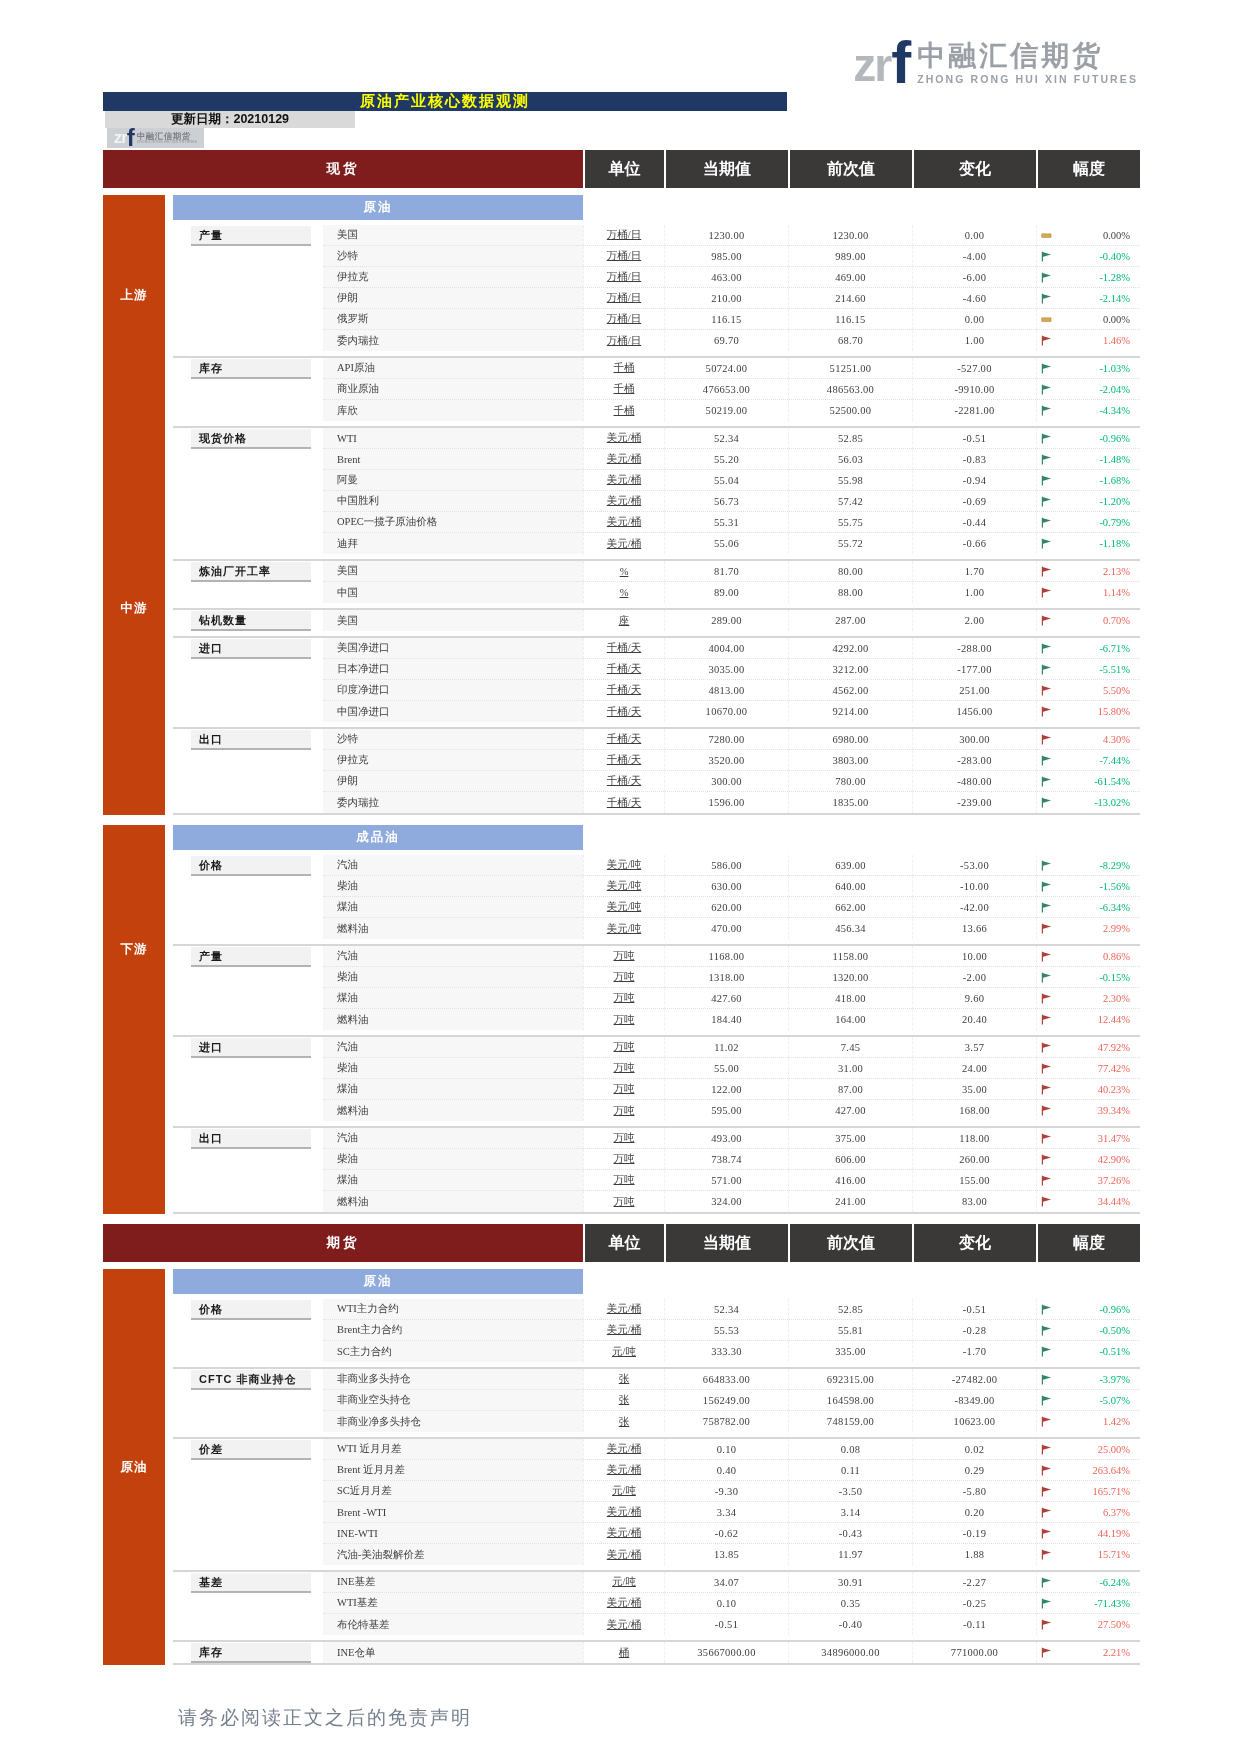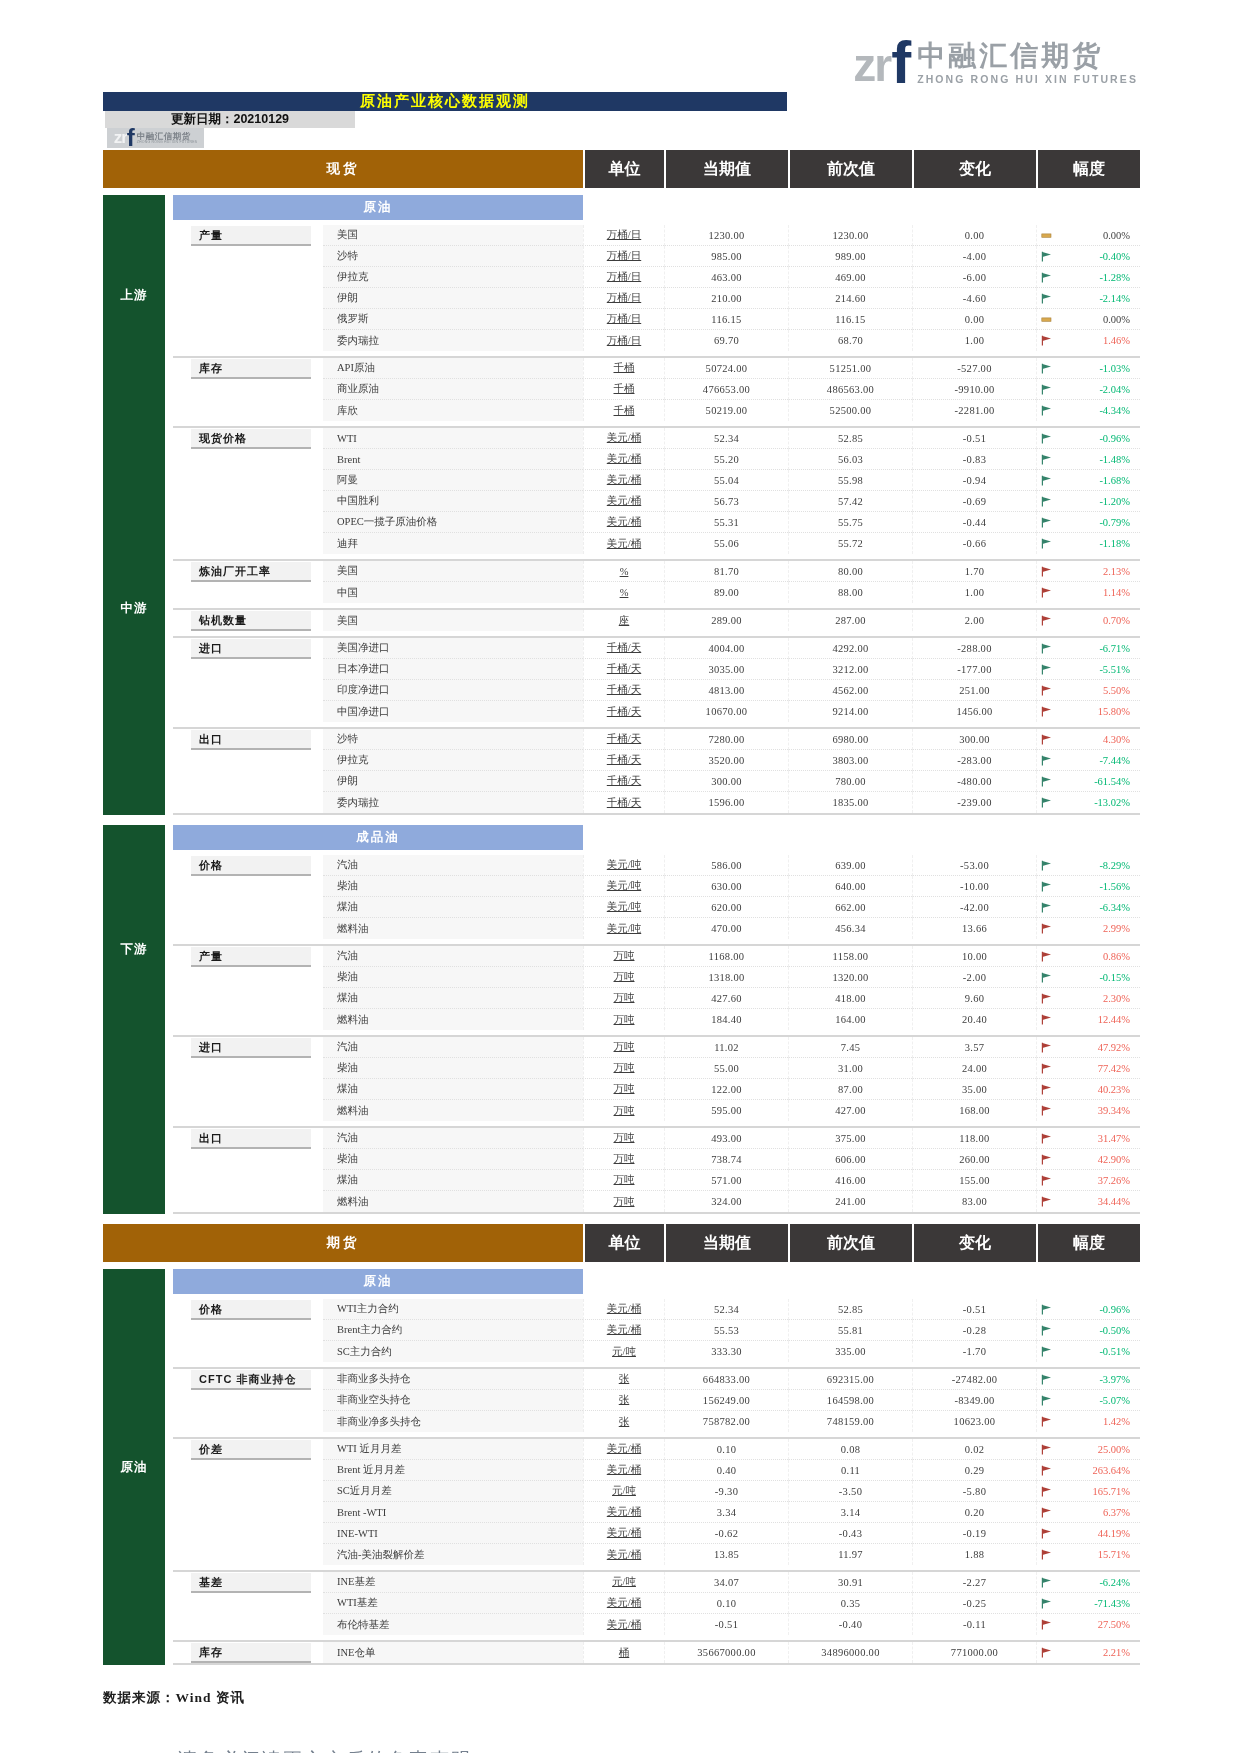--- a/index.html
+++ b/index.html
@@ -34,28 +34,28 @@
   .m-row { display: flex; align-items: center; }
   .m-zr { font-size: 17px; font-weight: bold; color: #f2f3f4; letter-spacing: -1px; }
   .m-f  { font-size: 24px; font-weight: bold; color: #1f3864; line-height: 0.7; margin: 0 2px 0 0; }
   .m-col { display: flex; flex-direction: column; line-height: 1; }
   .m-cn { font-size: 8.5px; font-weight: bold; color: #7d8setPropertyx; color: #7d838a; letter-spacing: 0.5px; }
   .m-en { font-size: 3.5px; color: #8a9096; letter-spacing: 0.2px; margin-top: 1px; white-space: nowrap; }
 
   
   .colhead { display: grid; grid-template-columns: 480px 81px 124px 124px 124px 104px;
     height: 38px; margin: 8px 0 7px 0; font-family: "Liberation Sans", "DejaVu Sans", sans-serif; }
-  .th-label { background: #a16207; color: #fff; font-weight: bold; font-size: 13.5px;
+  .th-label { background: #7f1d1d; color: #fff; font-weight: bold; font-size: 13.5px;
     letter-spacing: 3px; display: flex; align-items: center; justify-content: center; }
   .hc { background: #3b3838; color: #fff; font-weight: bold; font-size: 16px;
     display: flex; align-items: center; justify-content: center; border-left: 2px solid #fff; }
 
   
   .section { display: flex; margin-bottom: 10px; }
-  .sidebar { flex: none; width: 62px; background: #14532d; margin-right: 8px; position: relative; }
+  .sidebar { flex: none; width: 62px; background: #c2410c; margin-right: 8px; position: relative; }
   .sb-label { position: absolute; left: 0; width: 100%; text-align: center; color: #fff;
     font-weight: bold; font-size: 12.5px; letter-spacing: 1px;
     font-family: "Liberation Sans", "DejaVu Sans", sans-serif; }
   .sec-spot-0 .lbl0 { top: 92px; }
   .sec-spot-0 .lbl1 { top: 405px; }
   .sec-spot-1 .lbl0 { top: 116px; }
   .sec-fut-0  .lbl0 { top: 50%; margin-top: -8px; }
   .sec-content { width: 967px; }
   .secbar { width: 410px; height: 25px; background: #8faadc; color: #fff; font-weight: bold;
     font-size: 12.5px; letter-spacing: 2px; line-height: 25px; text-align: center;
@@ -1226,17 +1226,16 @@
 
       <span class="pct">2.21%</span>
     </div>
   </div>
 </div>
             </div>
     </div>
   </div>
 </div>
 
-    <div class="source">数据来源：Wind 资讯</div>
   </div>
 
   <div class="disclaimer">请务必阅读正文之后的免责声明</div>
 </div>
 
 </body></html>

